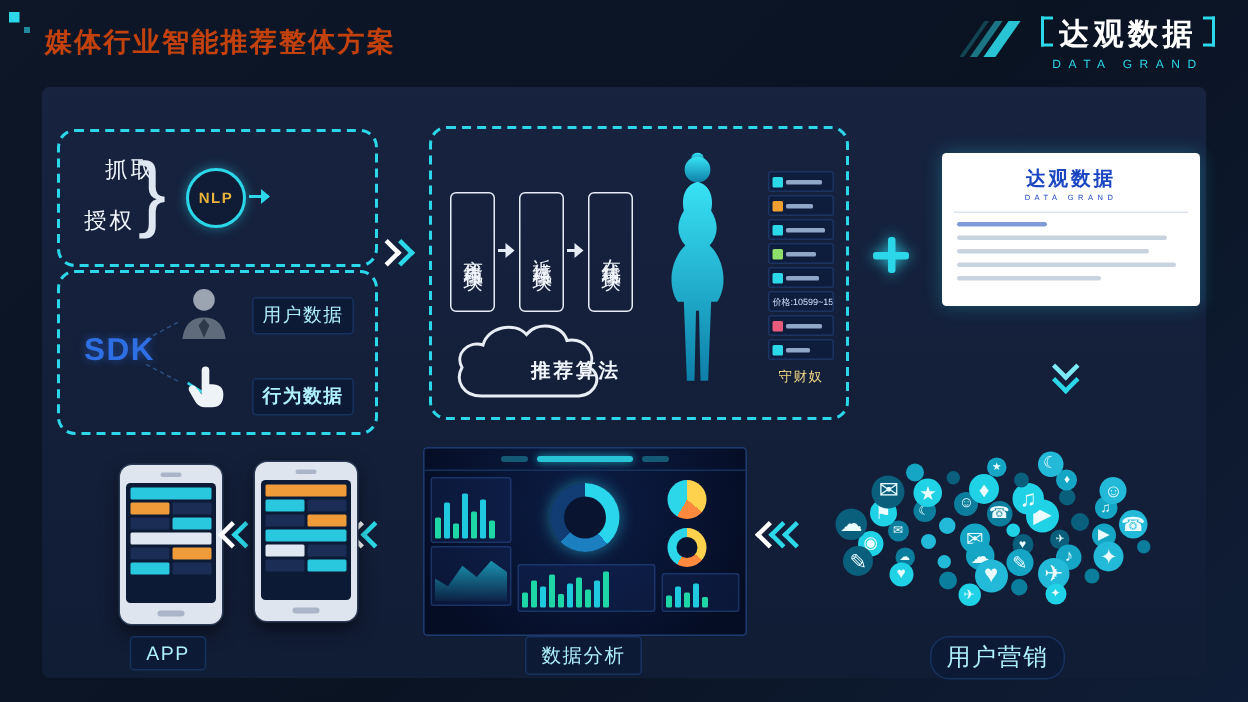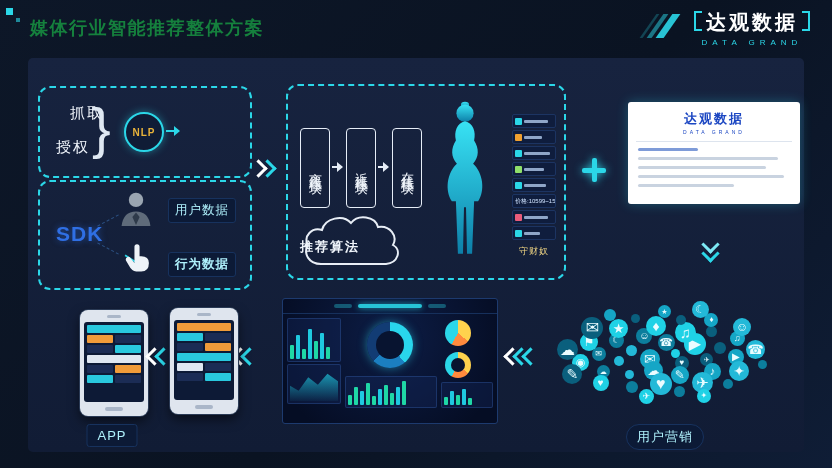--- a/index.html
+++ b/index.html
@@ -6,21 +6,21 @@
   body{
     width:832px;height:468px;overflow:hidden;position:relative;
     font-family:"Liberation Sans", sans-serif;
     background:linear-gradient(135deg,#0d1728 0%,#0a1322 55%,#0f1d36 100%);
     color:#eef3f8;
   }
 
   
   .deco-sq{position:absolute;background:#2bd7e8;}
   .hdr-title{position:absolute;left:30px;top:16px;font-size:18px;font-weight:bold;
-    letter-spacing:1.5px;color:#15803d;}
+    letter-spacing:1.5px;color:#c2410c;}
   .logo{position:absolute;right:22px;top:9px;text-align:center;}
   .logo-name{position:relative;display:inline-block;font-size:20px;font-weight:bold;
     color:#ffffff;letter-spacing:3px;padding:0 12px;}
   .logo-name::before,.logo-name::after{content:"";position:absolute;top:2px;width:6px;height:16px;}
   .logo-name::before{left:0;border-left:2px solid #2bd7e8;border-top:2px solid #2bd7e8;border-bottom:2px solid #2bd7e8;}
   .logo-name::after{right:0;border-right:2px solid #2bd7e8;border-top:2px solid #2bd7e8;border-bottom:2px solid #2bd7e8;}
   .logo-sub{font-size:8px;letter-spacing:5px;color:#2bd7e8;margin-top:2px;}
   .logo-stripes{position:absolute;right:160px;top:14px;display:flex;gap:4px;}
   .logo-stripes i{display:block;height:24px;transform:skewX(-35deg);}
 
@@ -75,21 +75,21 @@
     color:#f0f5fb;font-size:13px;letter-spacing:3px;}
   .menu-col{position:absolute;display:flex;flex-direction:column;gap:2px;}
   .menu-row{height:12px;background:#0f1d3d;border:1px solid #1c3462;border-radius:2px;
     display:flex;align-items:center;gap:2px;padding:0 2px;overflow:hidden;}
   .menu-row .ic{width:7px;height:7px;border-radius:1px;background:#2bd7e8;flex:none;}
   .menu-row .bar{height:3px;background:#8fa6c8;border-radius:1px;}
   .menu-row.txt{font-size:6px;color:#cfe3ff;white-space:nowrap;}
   .menu-caption{font-size:9px;color:#f2d784;text-align:center;letter-spacing:1px;margin-top:3px;}
 
   .cloud-wrap{position:absolute;}
-  .cloud-label{position:absolute;left:0;right:0;top:26px;text-align:left;
+  .cloud-label{position:absolute;left:0;right:0;top:26px;text-align:right;
     color:#f0f5fb;font-size:13px;font-weight:bold;letter-spacing:2px;}
 
   
   .webpage{position:absolute;background:#ffffff;border-radius:3px;
     box-shadow:0 0 12px rgba(43,215,232,.3);overflow:hidden;}
   .site-name{text-align:center;margin-top:8px;font-size:13px;font-weight:bold;
     color:#1b46c2;letter-spacing:2px;}
   .site-sub{text-align:center;font-size:5px;letter-spacing:3px;color:#1b46c2;margin-top:1px;}
   .web-divider{height:1px;background:#dde4ee;margin:6px 8px 0;}
   .web-line{height:3px;border-radius:2px;background:#c9d3e0;margin:6px 10px 0;}
@@ -310,21 +310,21 @@
       <span class="mk-dot" style="left: 179.304px; top: 85.4304px; width: 10px; height: 10px; background: rgb(12, 126, 157); font-size: 6px;"></span>
       <span class="mk-dot" style="left: 12.9394px; top: 44.532px; width: 21px; height: 21px; background: rgb(10, 95, 125); font-size: 15px;">☁</span>
       <span class="mk-dot" style="left: 189.243px; top: 23.6696px; width: 18px; height: 18px; background: rgb(35, 185, 216); font-size: 12px;">☺</span>
       <span class="mk-dot" style="left: 94.6982px; top: 94.8887px; width: 15px; height: 15px; background: rgb(31, 210, 230); font-size: 9px;">✈</span>
       <span class="mk-dot" style="left: 60.3762px; top: 15.2167px; width: 12px; height: 12px; background: rgb(21, 166, 198); font-size: 6px;"></span>
       <span class="mk-dot" style="left: 213.764px; top: 66.4407px; width: 9px; height: 9px; background: rgb(12, 126, 157); font-size: 6px;"></span>
       <span class="mk-dot" style="left: 18.2918px; top: 69.8677px; width: 20px; height: 20px; background: rgb(10, 95, 125); font-size: 14px;">✎</span>
       <span class="mk-dot" style="left: 147.742px; top: 7.15552px; width: 17px; height: 17px; background: rgb(35, 185, 216); font-size: 11px;">☾</span>
       <span class="mk-dot" style="left: 152.749px; top: 95.294px; width: 14px; height: 14px; background: rgb(31, 210, 230); font-size: 8px;">✦</span>
     </div>
-  <span class="tag bottom-label" style="left:637px;top:366px;font-size:13px;border-radius:13px;">用户营销</span>
+  <span class="tag bottom-label" style="left:637px;top:366px;font-size:16px;border-radius:13px;">用户营销</span>
 
   <div class="chev-group left" style="left:478px;top:292px;">
     <span class="chev" style="--c:#ffffff;"></span>
     <span class="chev" style="--c:#2bd7e8;"></span>
     <span class="chev" style="--c:#2bd7e8;"></span>
   </div>
 
   <div class="dash" style="left:254px;top:240px;width:214px;height:124px;">
     <div class="dash-head">
       <i class="side"></i>
@@ -367,20 +367,21 @@
         <div class="bars">
             <i style="height:8px;"></i>
             <i class="c" style="height:14px;"></i>
             <i style="height:10px;"></i>
             <i class="c" style="height:16px;"></i>
             <i style="height:7px;"></i>
           </div>
       </div>
     </div>
   </div>
+  <span class="tag bottom-label" style="left:361px;top:366px;font-size:13px;">数据分析</span>
 
   <div class="chev-group left" style="left:206px;top:292px;">
     <span class="chev" style="--c:#ffffff;"></span>
     <span class="chev" style="--c:#2bd7e8;"></span>
   </div>
 
   <div class="phone" style="left:52px;top:252px;">
     <div class="phone-speaker"></div>
     <div class="phone-screen">
       <div class="t cy sp2"></div>

